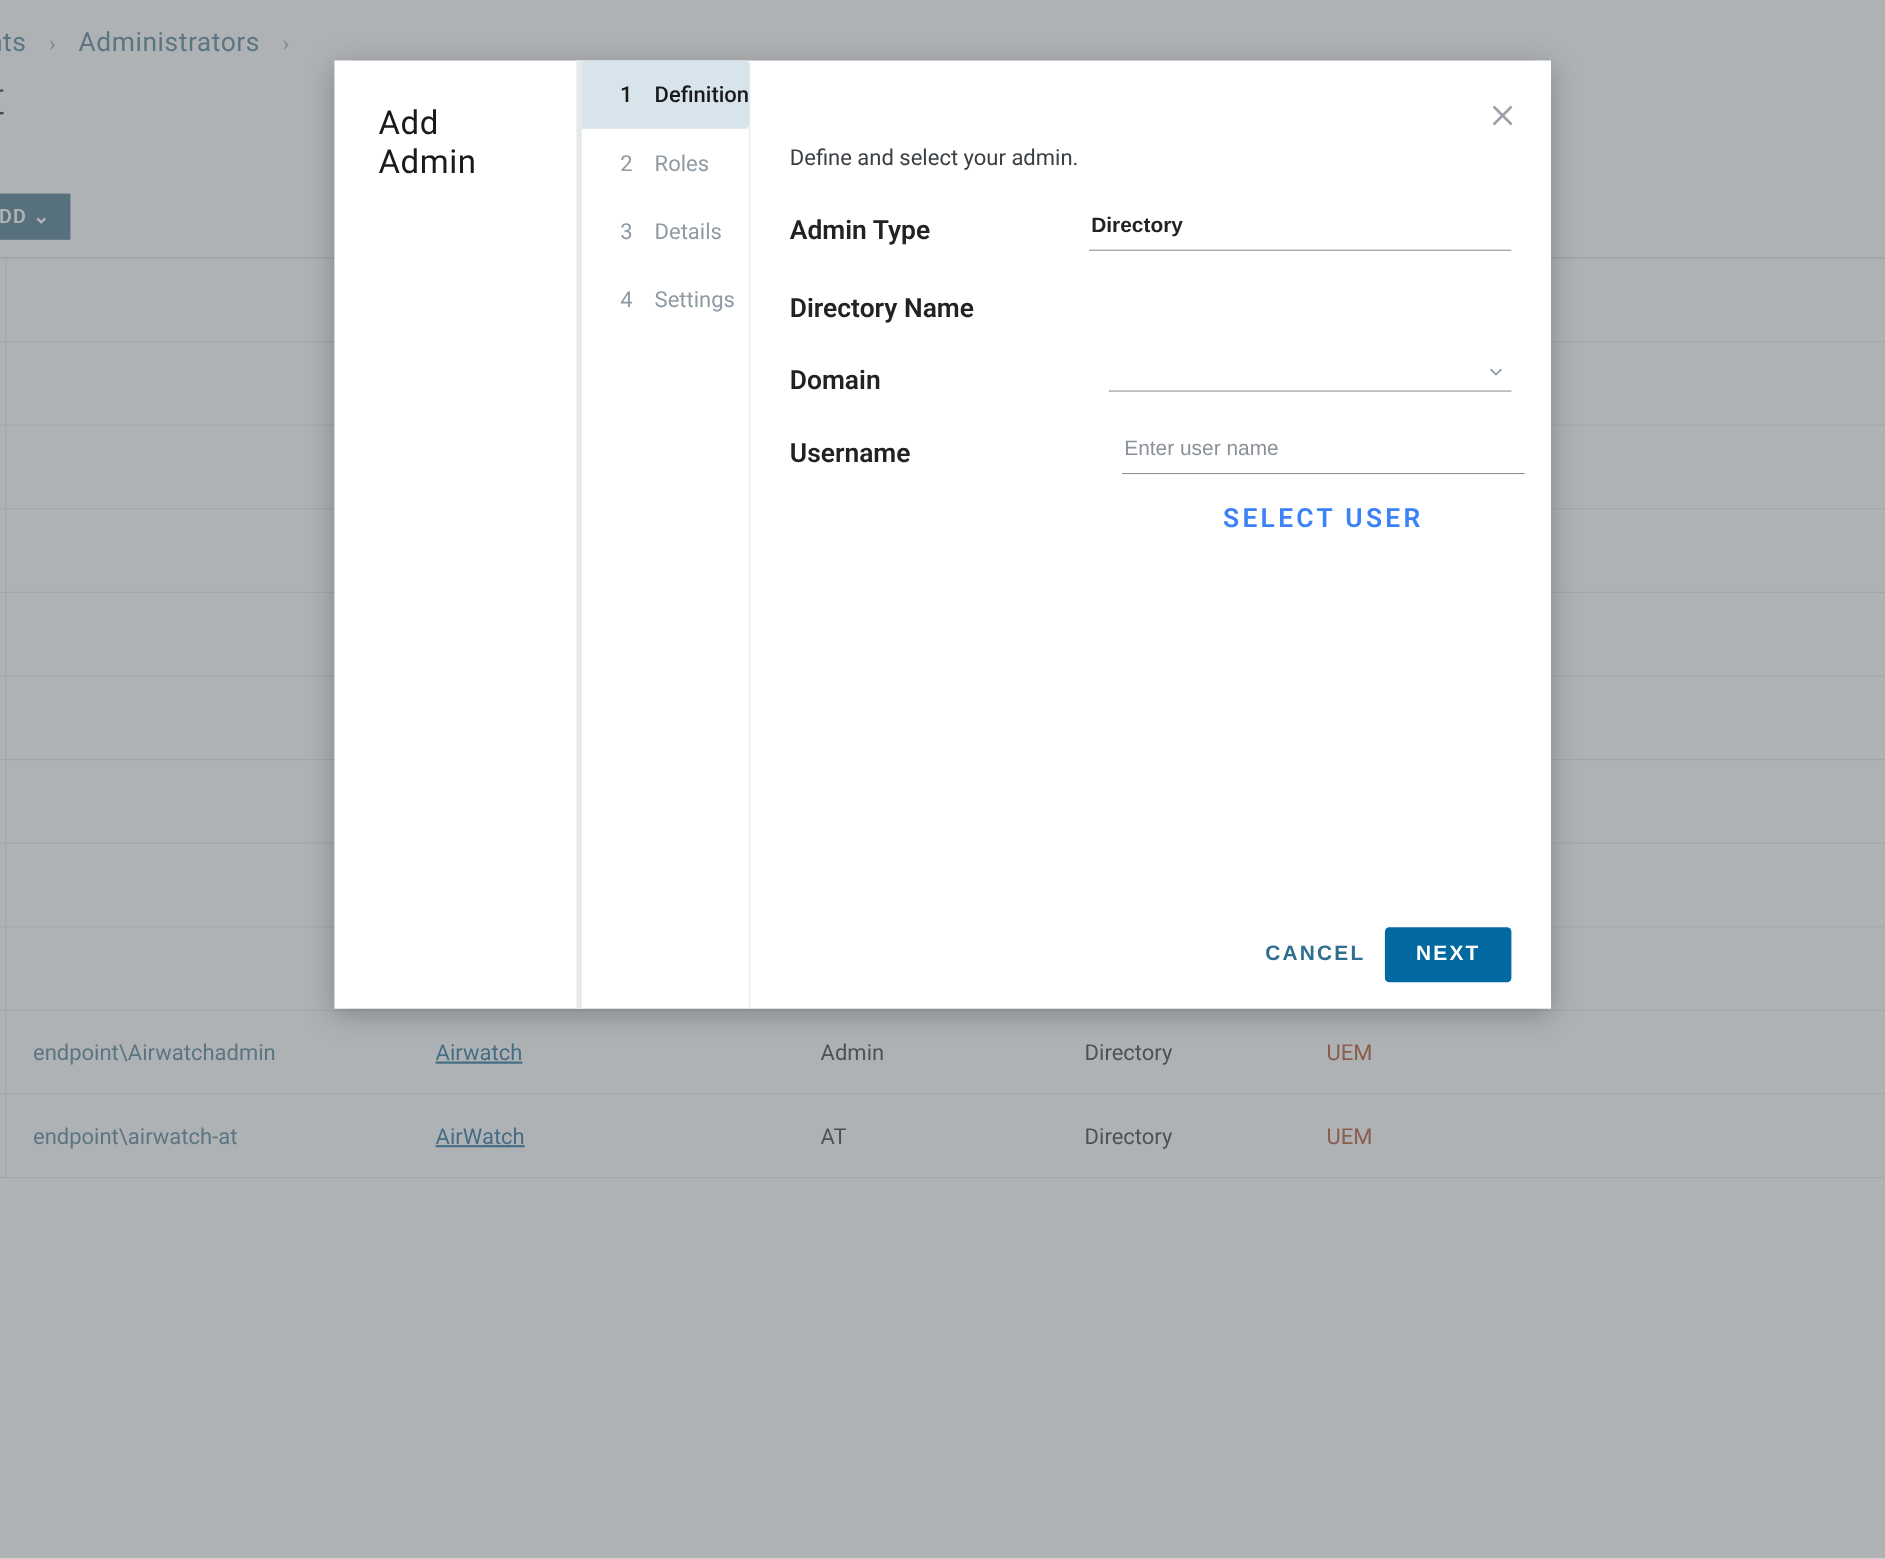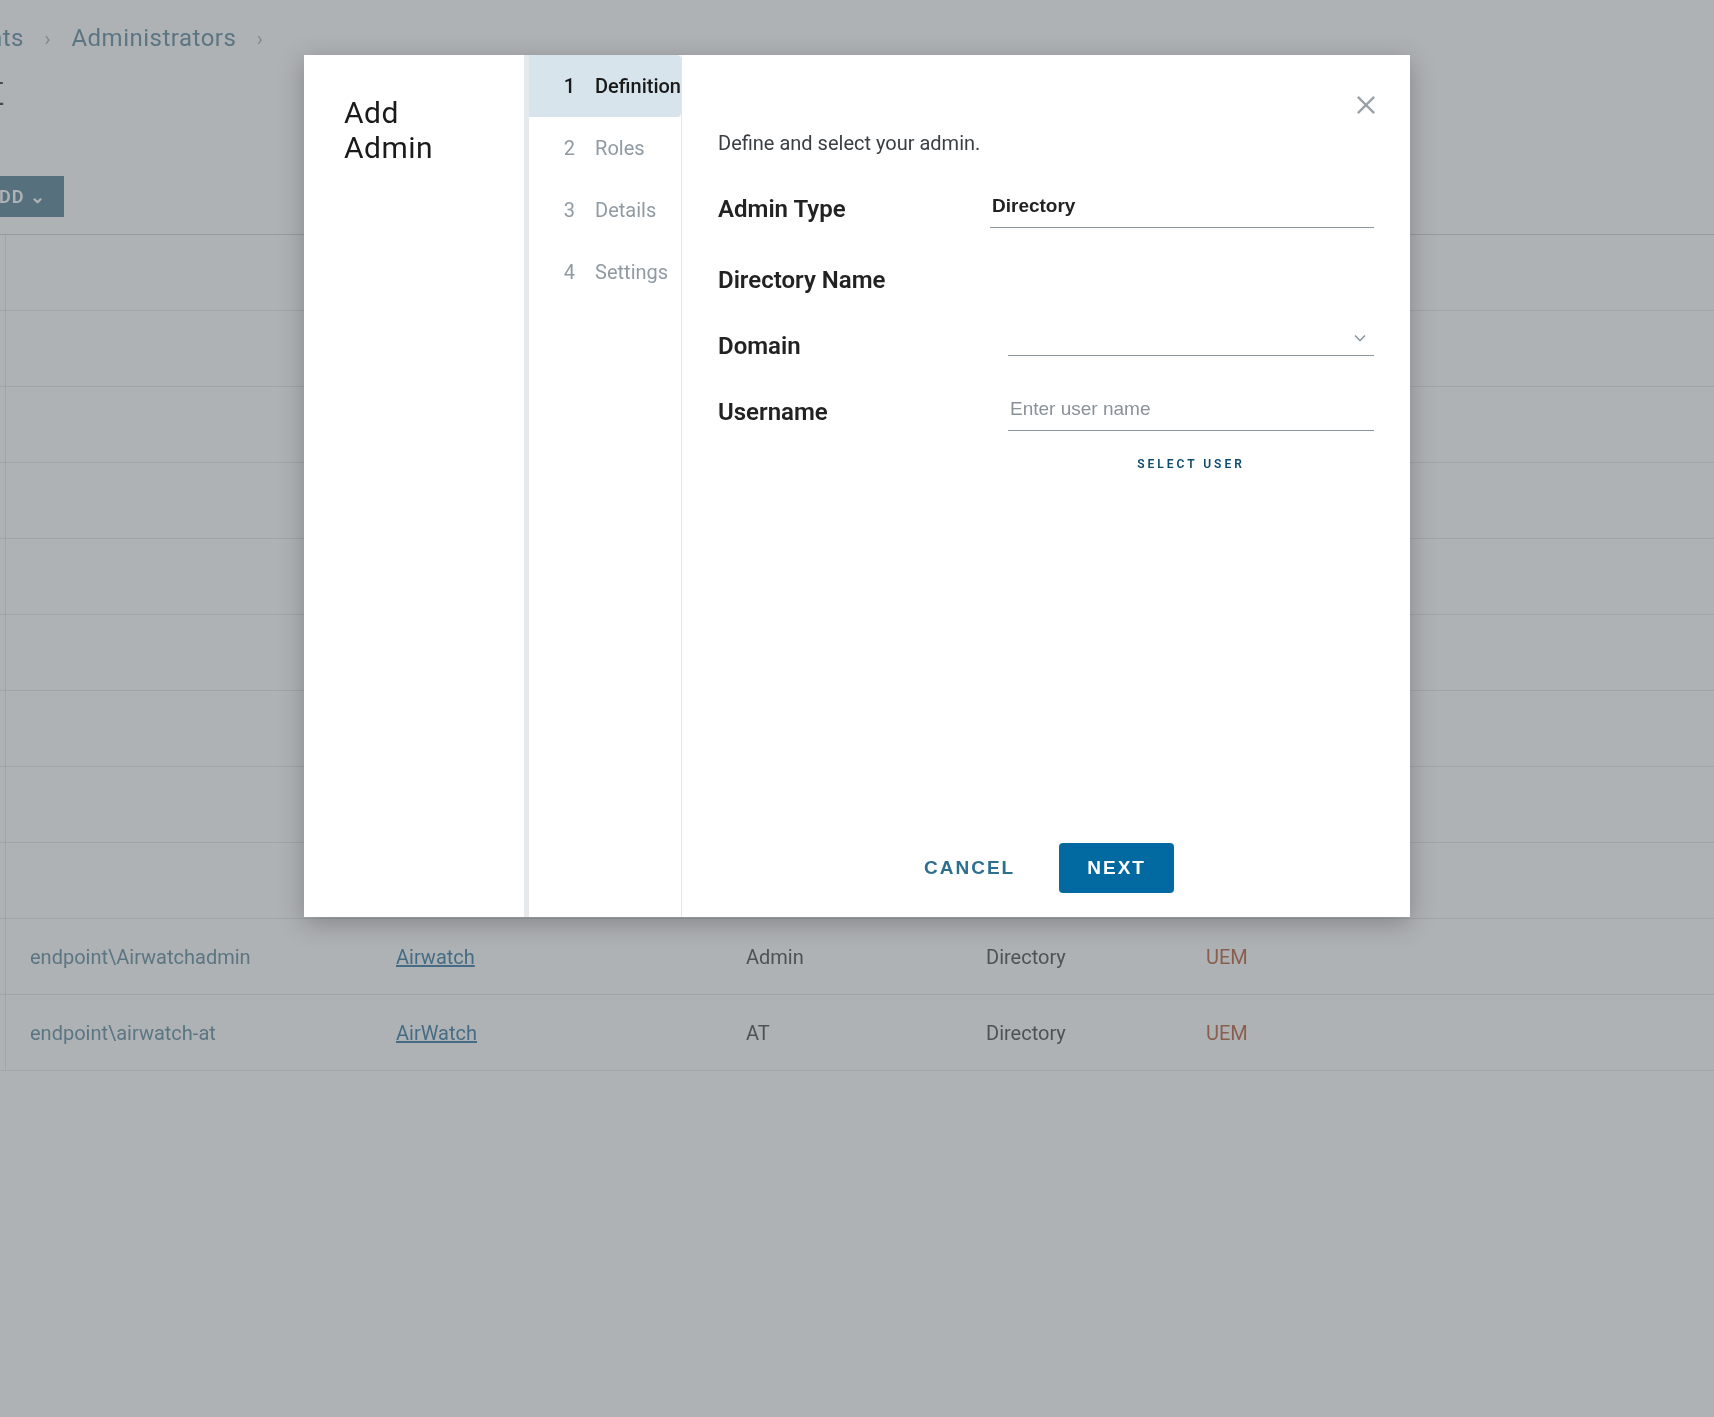--- a/index.html
+++ b/index.html
@@ -191,35 +191,35 @@
     height: 28px;
   }
   .chev {
     position: absolute;
     right: 4px; top: 0;
     color: #8f9aa3;
     width: 20px; height: 20px;
   }
   .chev svg { width:100%; height:100%; }
 
-  .user-field { margin-left: 18px; width: calc(100% - 18px); }
+  .user-field { margin-left: 30px; width: calc(100% - 18px); }
   .select-user {
     margin-top: 26px;
     text-align: center;
-    font-size: 12px;
+    font-size: 24px;
     font-weight: 600;
     letter-spacing: 3px;
-    color: #0c4a6e;
+    color: #3b82f6;
   }
 
   .footer {
     margin-top: auto;
     display: flex;
-    justify-content: center;
-    gap: 38px;
+    justify-content: flex-end;
+    gap: 12px;
     align-items: center;
     padding-top: 20px;
   }
   .btn-cancel {
     background: none;
     border: none;
     color: #2f6f8e;
     font-size: 19px;
     font-weight: 600;
     letter-spacing: 2px;

